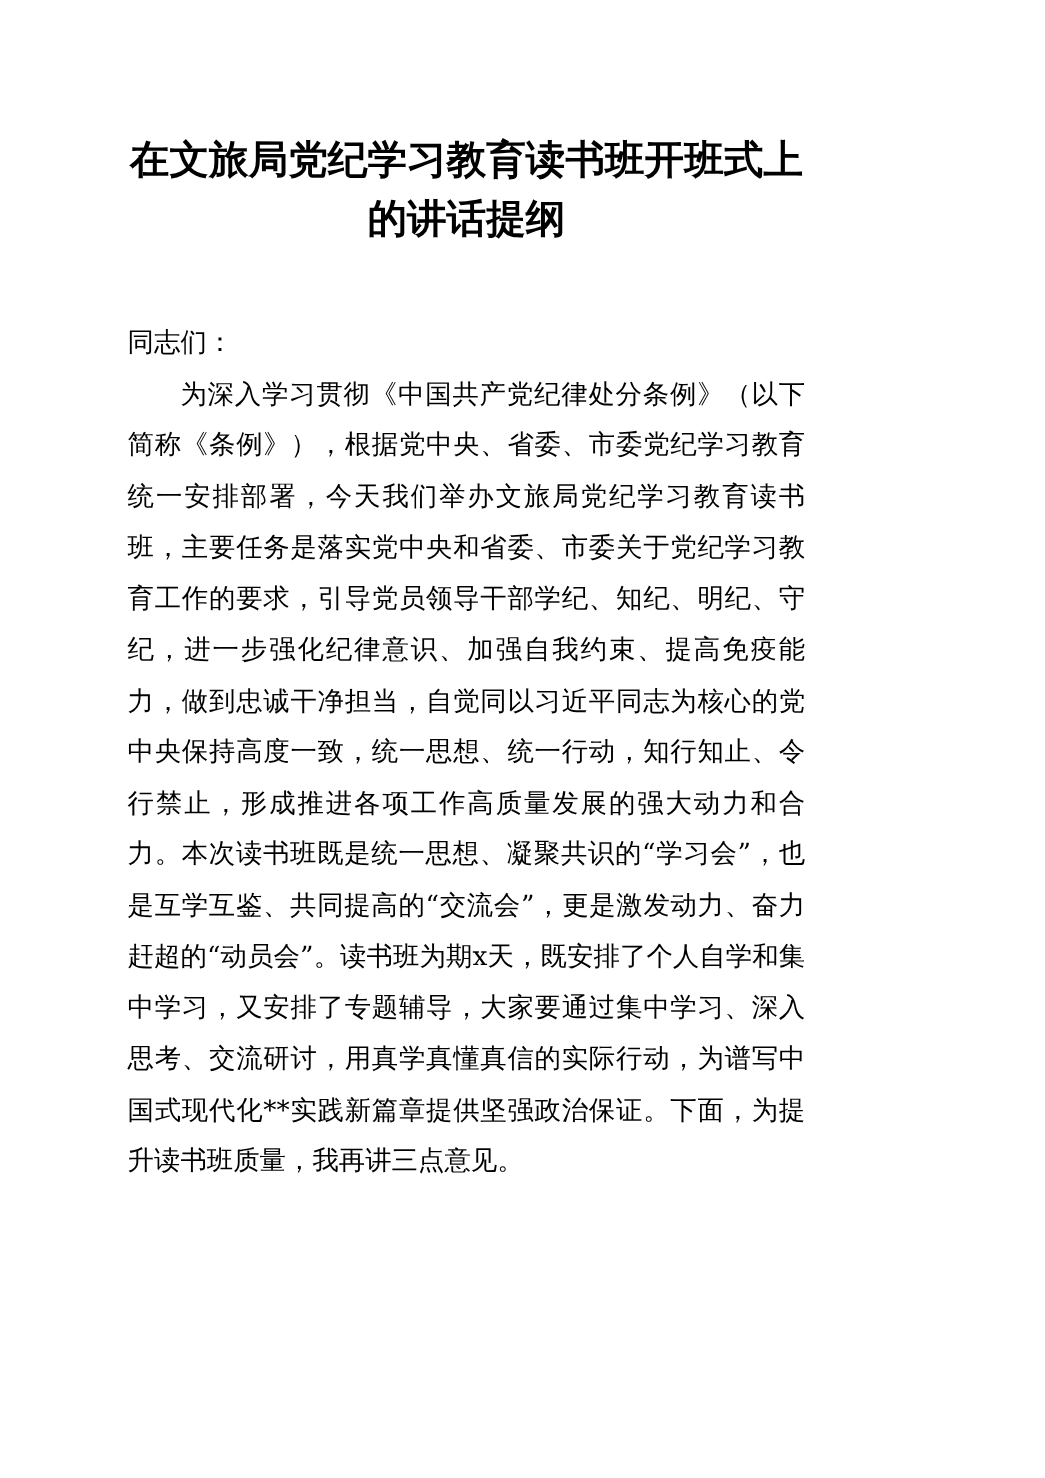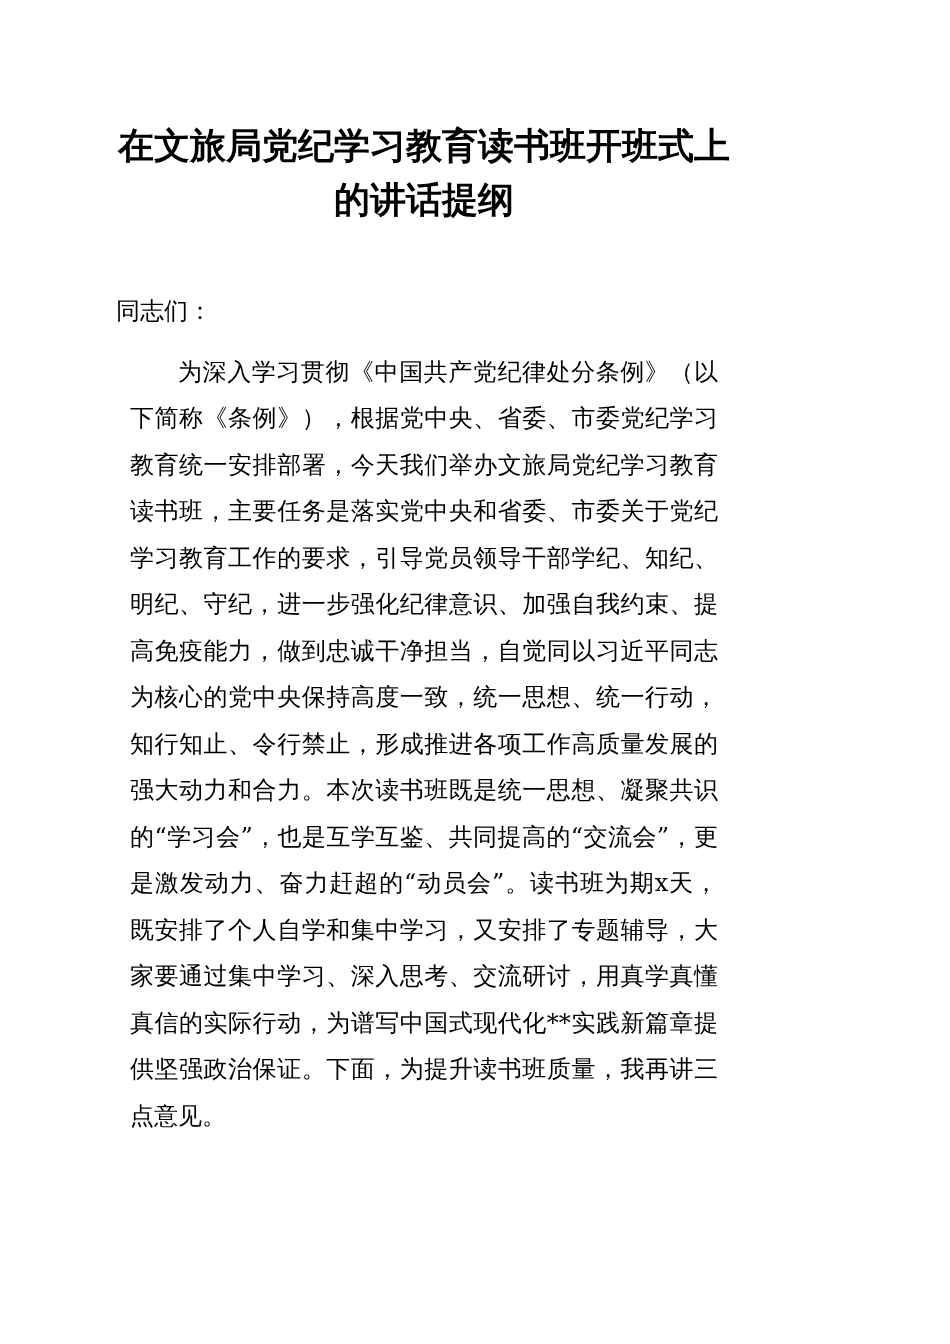--- a/index.html
+++ b/index.html
@@ -28,21 +28,21 @@
   .doc-body {
     font-size: 24px;
     line-height: 46.5px;
     text-align: justify;
   }
   .salutation {
     margin: 0;
     text-indent: 0;
   }
   .para {
-    margin: 14px;
+    margin: 0;
     text-indent: 2em;
   }
   .para .lead {
     font-weight: 700;
   }
 </style>
 </head>
 <body>
 
 <div class="page">

